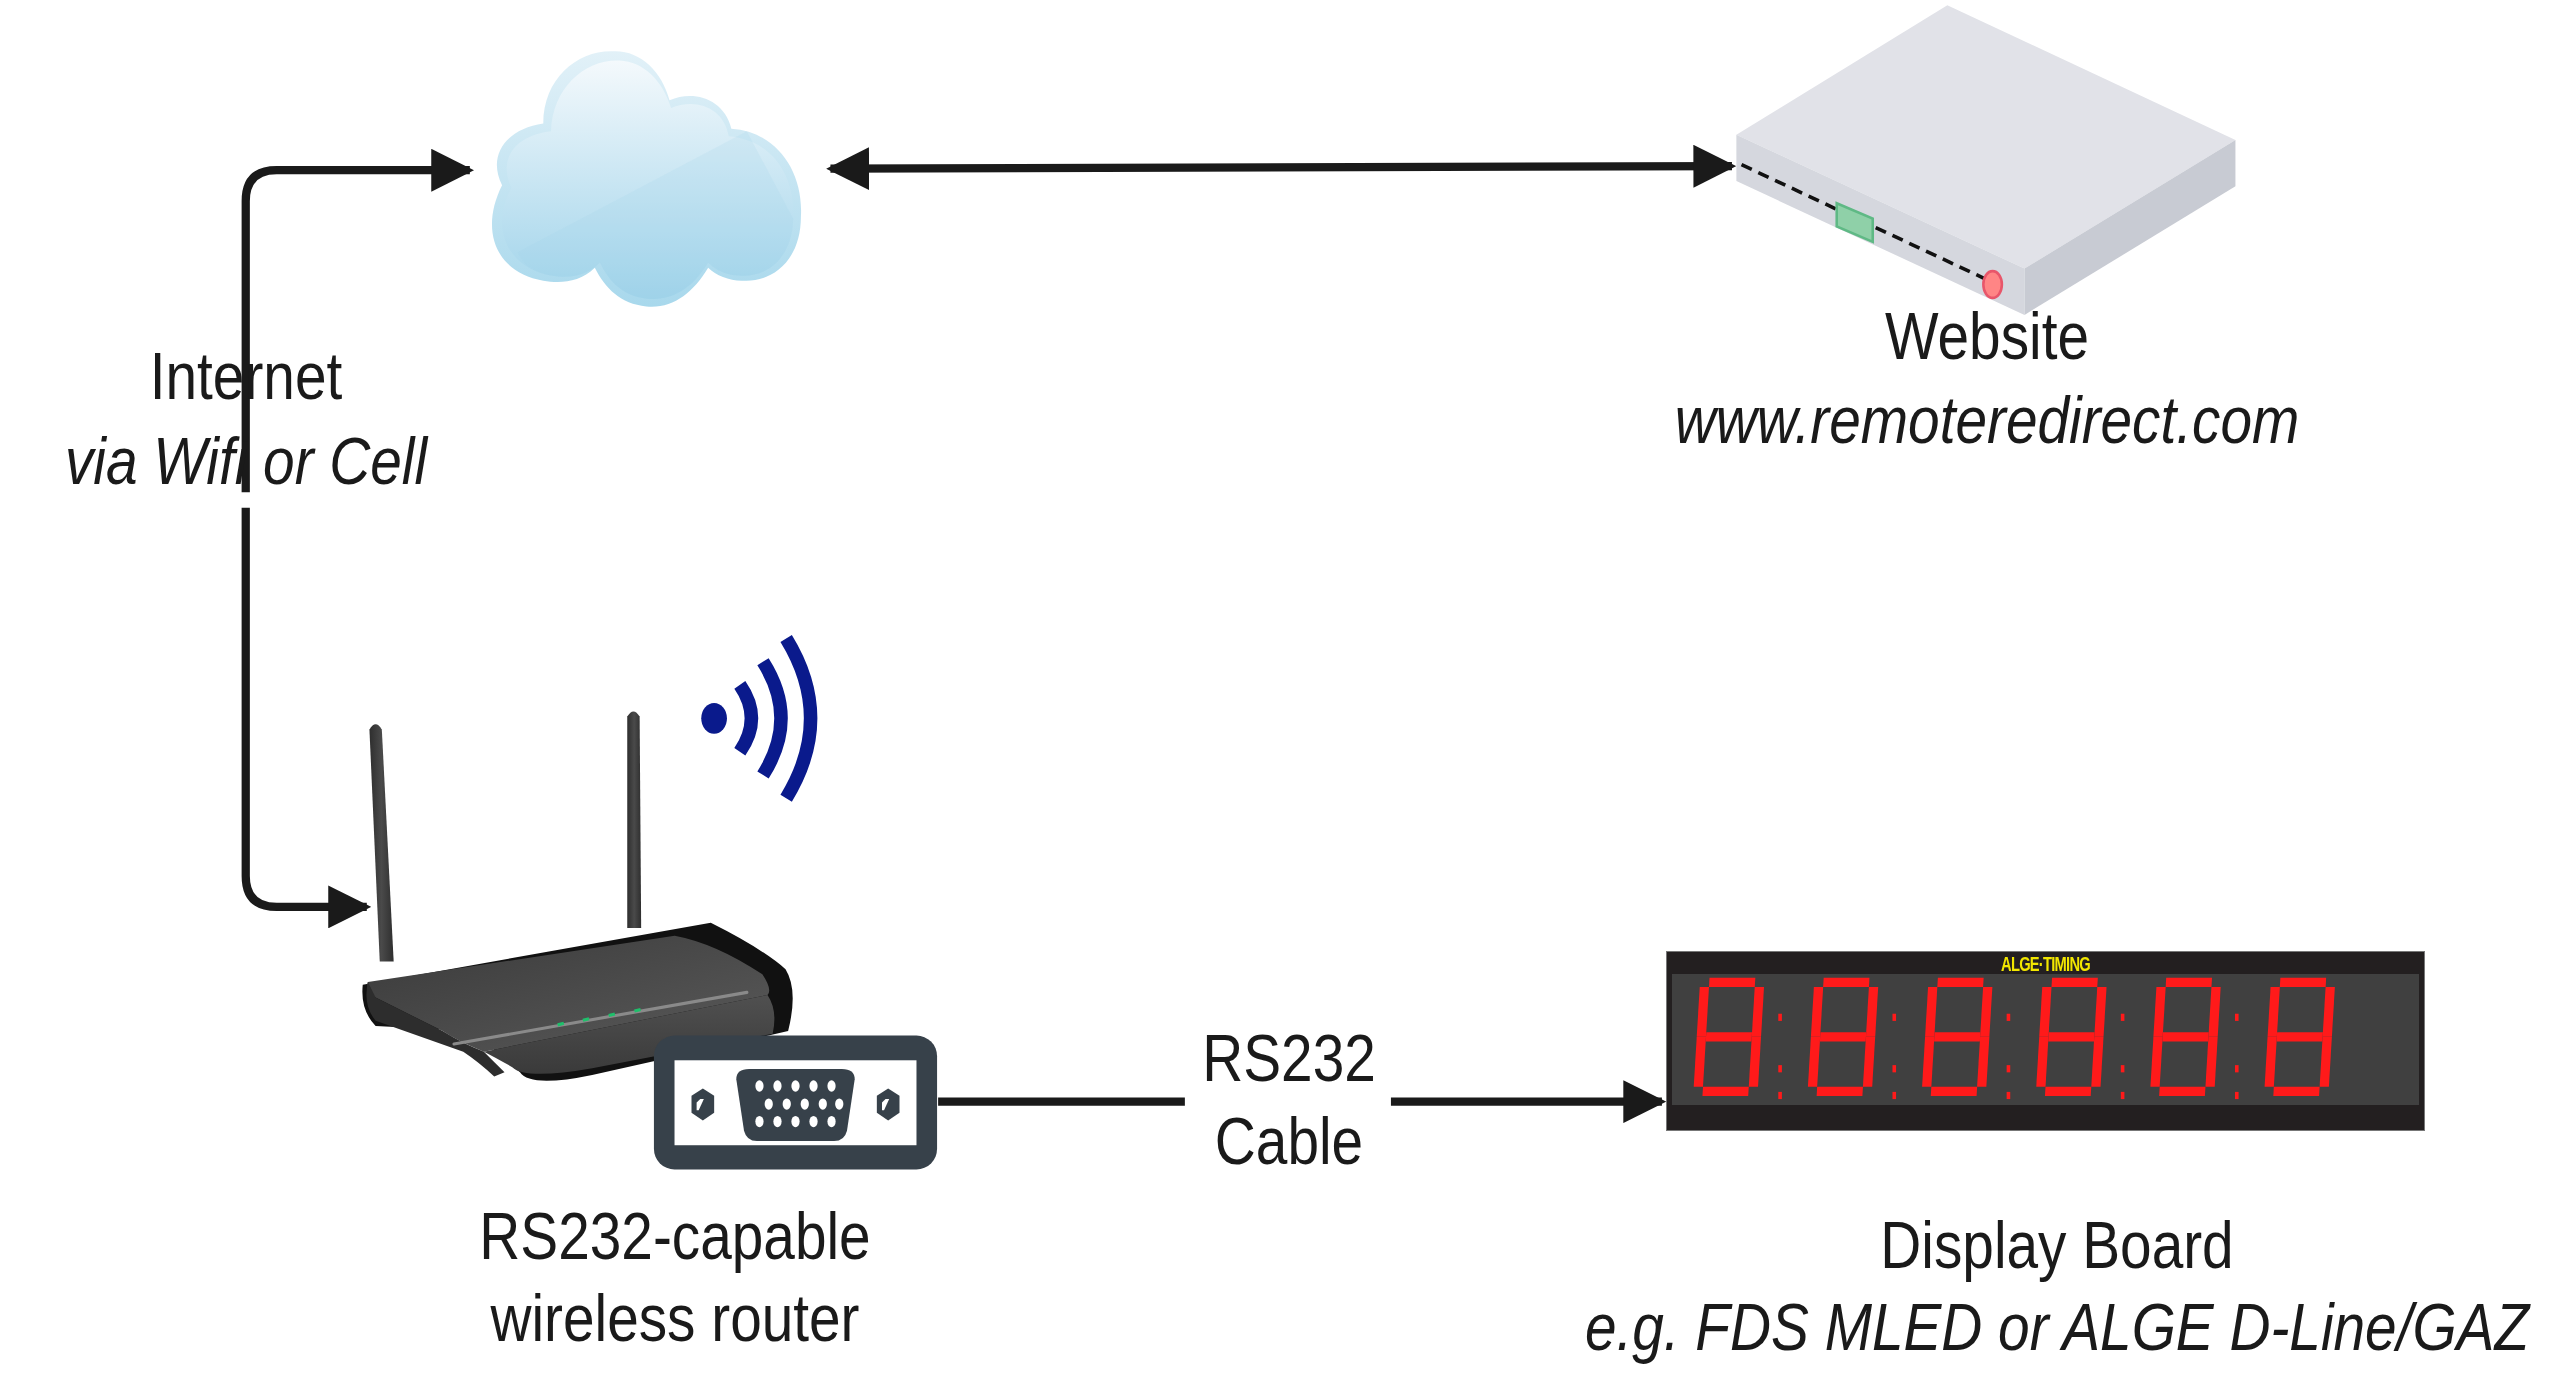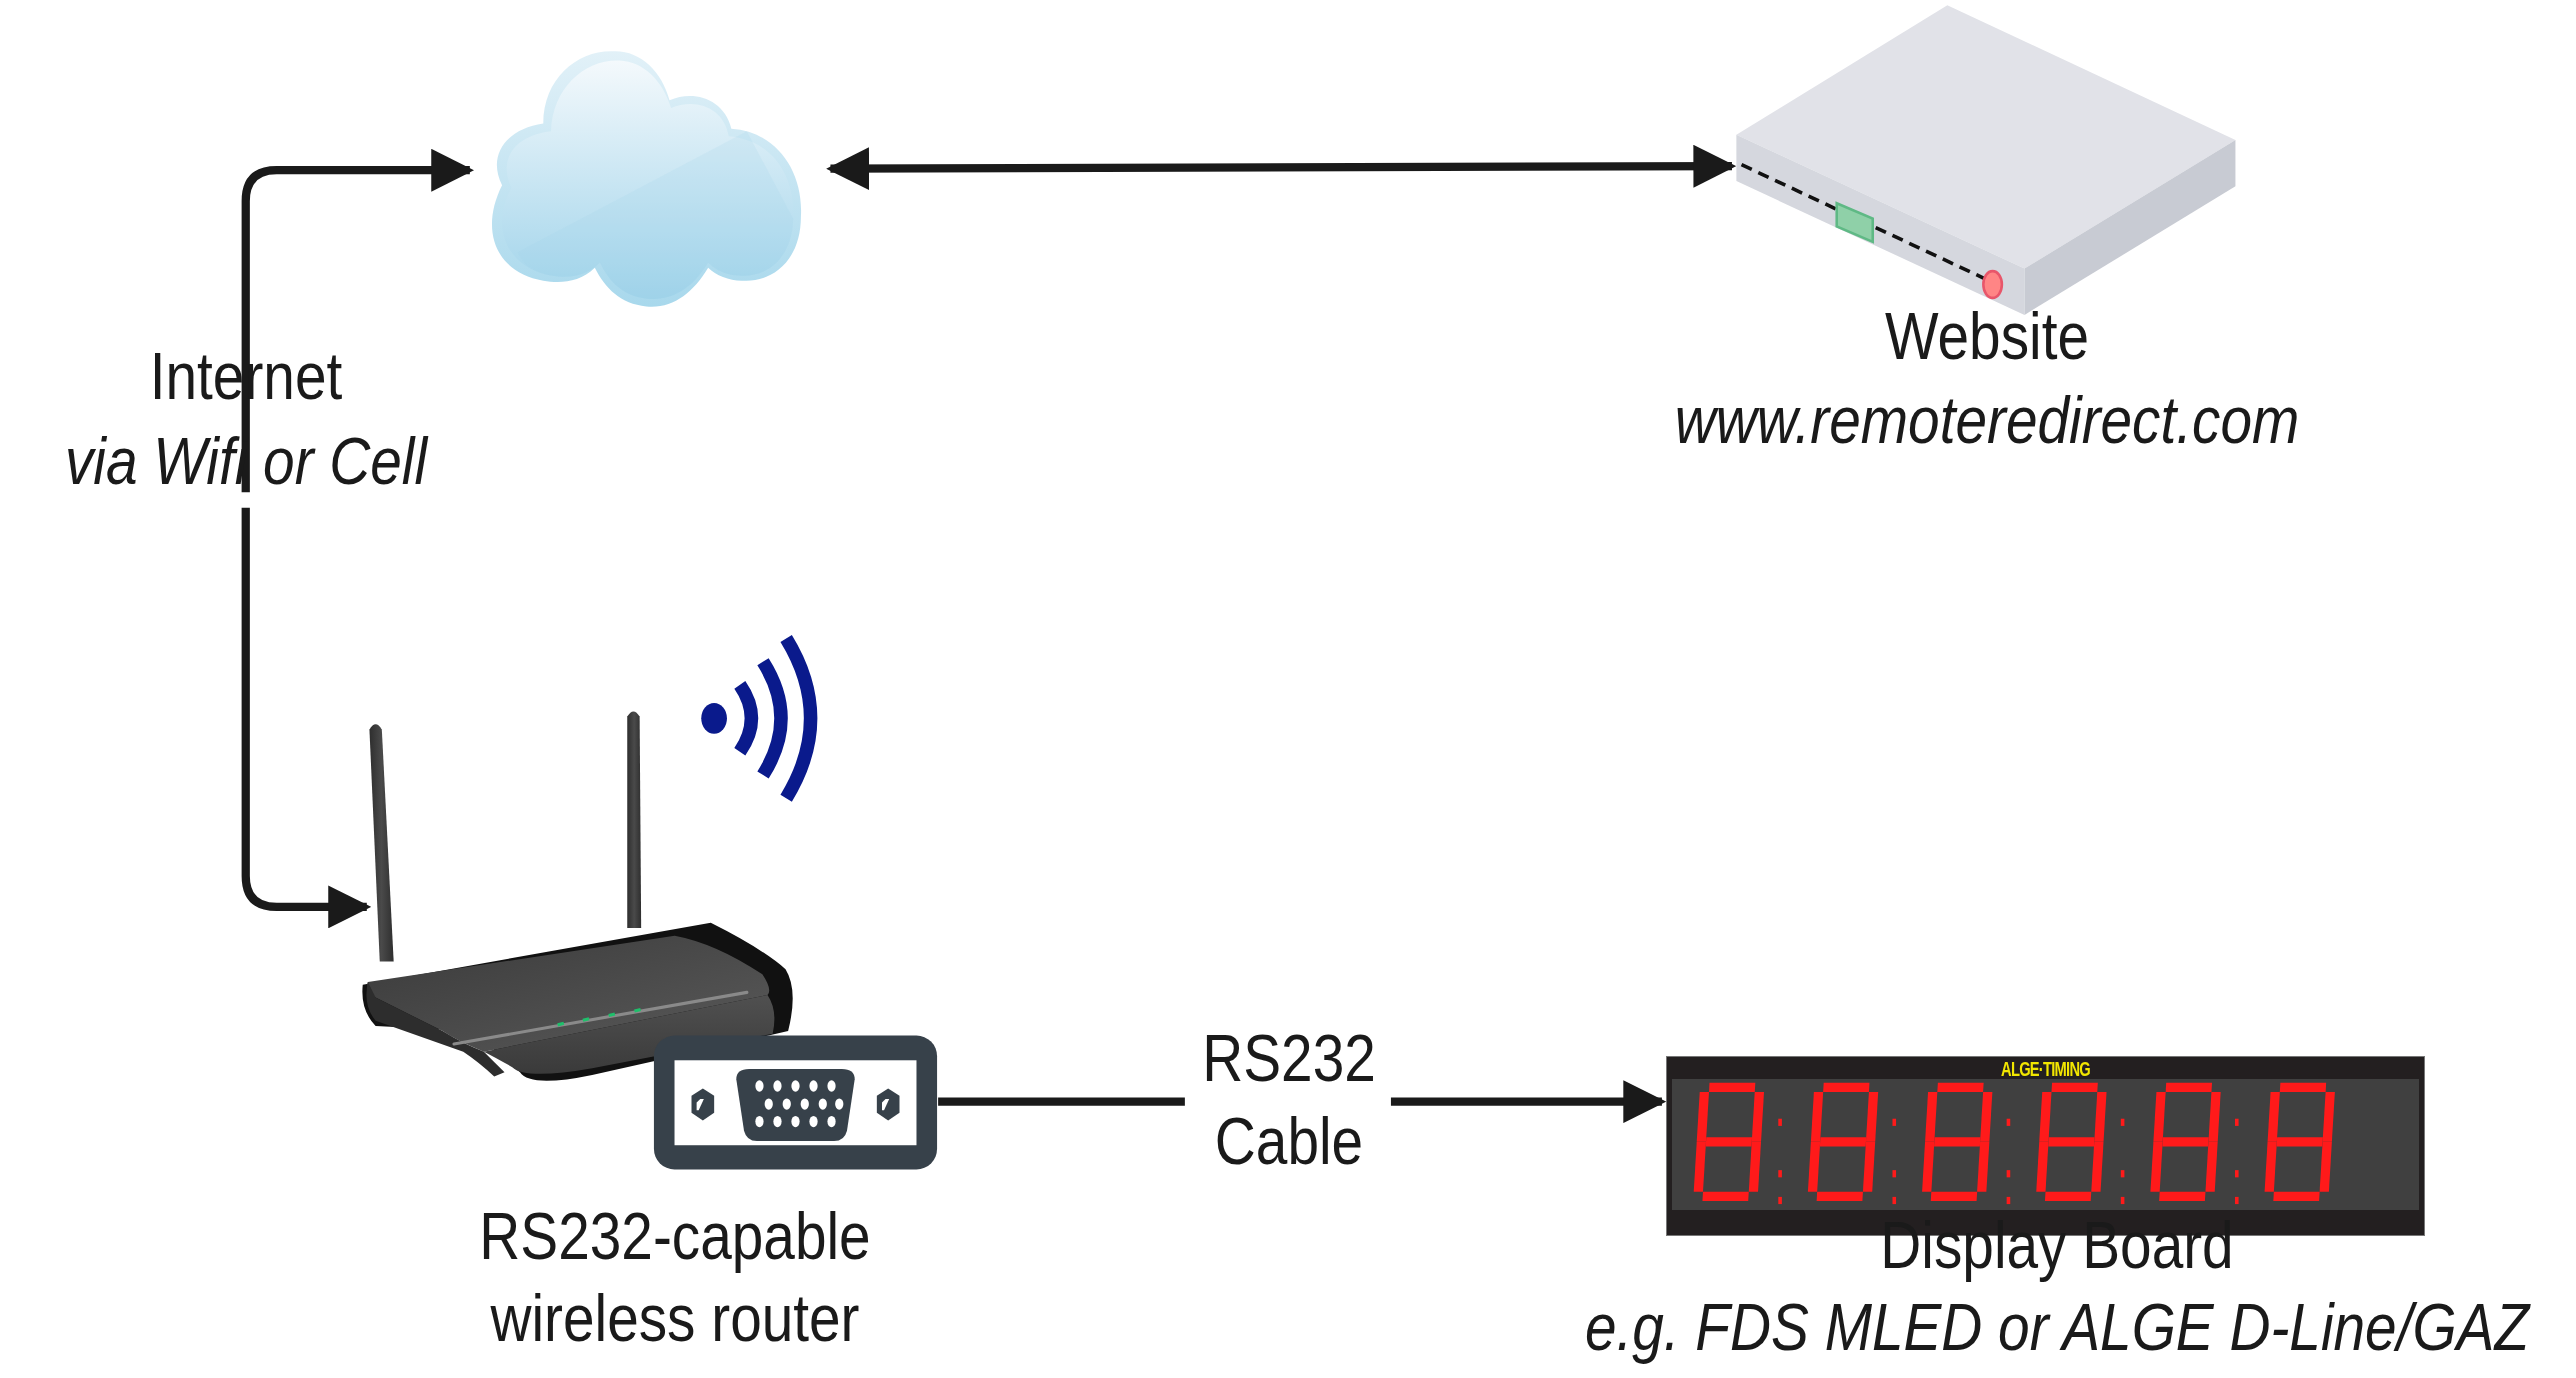--- a/index.html
+++ b/index.html
@@ -137,21 +137,21 @@
       <ellipse cx="315" cy="172" rx="8" ry="11"></ellipse>
       <ellipse cx="350" cy="172" rx="8" ry="11"></ellipse>
   </g>
 
   <polygon points="100,108 122,122 122,155 100,170 78,155 78,122" fill="#37414a"></polygon>
   <polygon points="95,128 102,128 92,150 88,150 88,135" fill="#ffffff"></polygon>
   <polygon points="460,108 482,122 482,155 460,170 438,155 438,122" fill="#37414a"></polygon>
   <polygon points="455,128 462,128 452,150 448,150 448,135" fill="#ffffff"></polygon>
 </svg>
 
-<div class="abs" style="left:1666px;top:1056px;width:759px;height:180px;background:#231f20;border:1.5px solid #777;box-sizing:border-box;">
+<div class="abs" style="left:1666px;top:951px;width:759px;height:180px;background:#231f20;border:1.5px solid #777;box-sizing:border-box;">
   <div style="position:absolute;left:0;right:0;top:1px;text-align:center;font-family:'Liberation Sans',sans-serif;font-weight:bold;font-size:19.6px;color:#f2e600;letter-spacing:-1px;transform:scaleX(0.75);">ALGE·TIMING</div>
   <div style="position:absolute;left:5.2px;right:5.2px;top:21.6px;height:131px;background:#404040;"></div>
   <svg id="digits" width="759" height="180" viewBox="0 0 1474 350" style="left:0;top:0;">
       <g transform="translate(16.8,0) skewX(-3.4336303624505224)">
         <rect x="68" y="50" width="89" height="18" fill="#ff1a1a"></rect>
         <rect x="157" y="68" width="18" height="97" fill="#ff1a1a"></rect>
         <rect x="157" y="165" width="18" height="97" fill="#ff1a1a"></rect>
         <rect x="68" y="262" width="89" height="18" fill="#ff1a1a"></rect>
         <rect x="50" y="165" width="18" height="97" fill="#ff1a1a"></rect>
         <rect x="50" y="68" width="18" height="97" fill="#ff1a1a"></rect>

